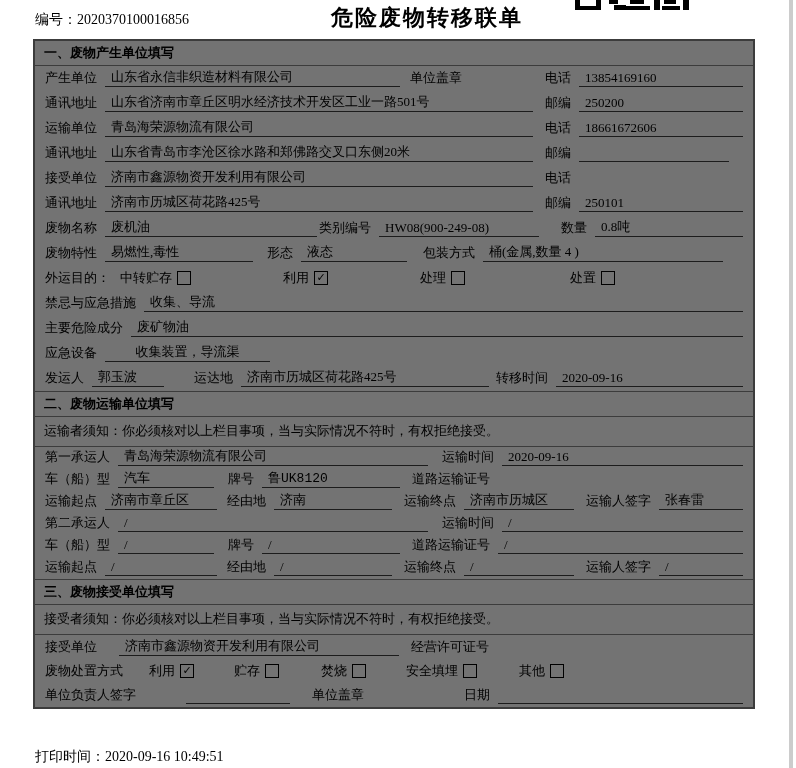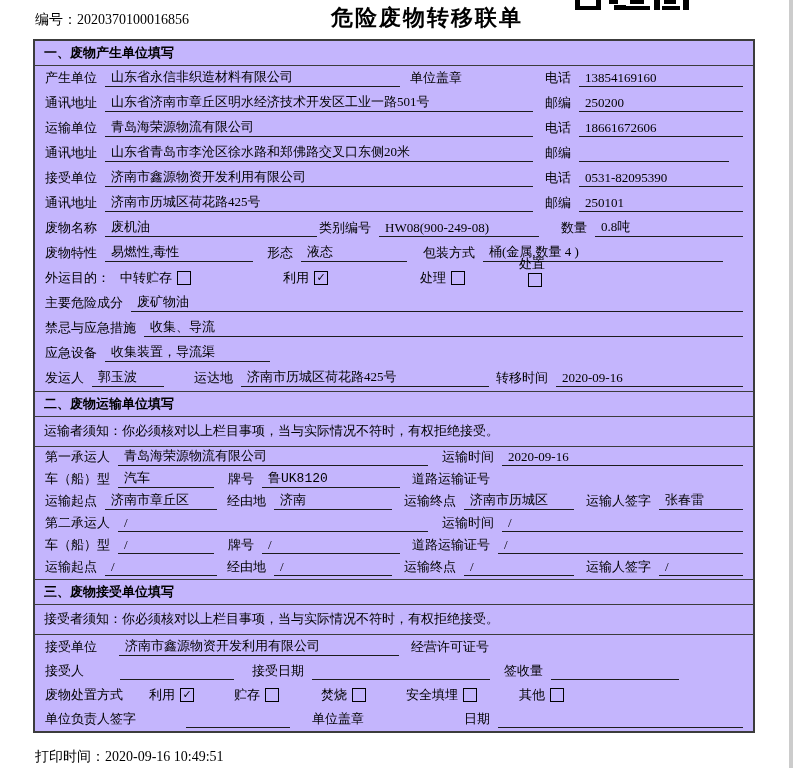--- a/index.html
+++ b/index.html
@@ -6,21 +6,21 @@
   body{
     width:796px;height:768px;background:#ffffff;color:#000;
     font-family:"Liberation Serif","DejaVu Serif",serif;
     font-size:13px;position:relative;overflow:hidden;
   }
   .hdr-sans{font-family:"Liberation Sans","DejaVu Sans",sans-serif;}
   #serial{position:absolute;left:35px;top:11px;font-size:14px;white-space:nowrap;}
   #doc-title{position:absolute;left:331px;top:3px;font-size:22px;font-weight:bold;letter-spacing:2px;white-space:nowrap;}
   #qr-frag{position:absolute;left:575px;top:0;}
   #scrollbar{position:absolute;left:789px;top:0;width:4px;height:768px;background:#cccccc;}
-  #form{position:absolute;left:33px;top:39px;width:722px;border:2px solid #3c3c3c;box-sizing:border-box;background:#c4b5fd;}
+  #form{position:absolute;left:33px;top:39px;width:722px;border:2px solid #3c3c3c;box-sizing:border-box;background:#737373;}
   .sec-header{
     font-family:"Liberation Sans","DejaVu Sans",sans-serif;font-weight:bold;font-size:13px;
     padding:3px 9px 3px;border-top:1px solid #3c3c3c;border-bottom:1px solid #3c3c3c;
   }
   .sec-header.first{border-top:none;}
   .notice{padding:5px 9px 6px;border-bottom:1px solid #3c3c3c;}
   .row{display:flex;align-items:flex-end;padding:0 10px 4px;height:25px;box-sizing:border-box;}
   .row.c2{height:22px;padding-bottom:3px;}
   .row.c3{height:24px;padding-bottom:3px;}
   .lbl{white-space:nowrap;margin-right:8px;}
@@ -110,21 +110,20 @@
     </div>
   </div>
 
   <div class="row">
     <div class="lcol">
       <span class="lbl">接受单位</span>
       <span class="u grow" style="margin-right:12px;">济南市鑫源物资开发利用有限公司</span>
     </div>
     <div class="rcol">
       <span class="lbl">电话</span>
-      <span class="u grow">0531-82095390</span>
     </div>
   </div>
 
   <div class="row">
     <div class="lcol">
       <span class="lbl">通讯地址</span>
       <span class="u grow" style="margin-right:12px;">济南市历城区荷花路425号</span>
     </div>
     <div class="rcol">
       <span class="lbl">邮编</span>
@@ -158,39 +157,39 @@
       <span class="cbx"></span>
     </span>
     <span class="opt" style="margin-left:92px;">
       <span>利用</span>
       <span class="cbx">✓</span>
     </span>
     <span class="opt" style="margin-left:92px;">
       <span>处理</span>
       <span class="cbx"></span>
     </span>
-    <span class="opt" style="margin-left:54px;flex-direction:column;">
+    <span class="opt" style="margin-left:105px;">
       <span>处置</span>
       <span class="cbx"></span>
     </span>
+  </div>
+
+  <div class="row">
+    <span class="lbl">禁忌与应急措施</span>
+    <span class="u grow">收集、导流</span>
   </div>
 
   <div class="row">
     <span class="lbl">主要危险成分</span>
     <span class="u grow">废矿物油</span>
   </div>
 
   <div class="row">
-    <span class="lbl">禁忌与应急措施</span>
-    <span class="u grow">收集、导流</span>
-  </div>
-
-  <div class="row">
     <span class="lbl">应急设备</span>
-    <span class="u" style="width:165px;">收集装置，导流渠</span>
+    <span class="u" style="width:165px;text-align:center;">收集装置，导流渠</span>
     <span class="sp"></span>
   </div>
 
   <div class="row">
     <span class="lbl">发运人</span>
     <span class="u" style="width:72px;">郭玉波</span>
     <span class="lbl" style="margin-left:30px;">运达地</span>
     <span class="u" style="width:248px;">济南市历城区荷花路425号</span>
     <span class="lbl" style="margin-left:7px;">转移时间</span>
     <span class="u grow">2020-09-16</span>
@@ -255,29 +254,20 @@
   <div class="sec-header">三、废物接受单位填写</div>
   <div class="notice">接受者须知：你必须核对以上栏目事项，当与实际情况不符时，有权拒绝接受。</div>
 
   <div class="row c3">
     <span class="lbl">接受单位</span>
     <span class="u" style="width:280px;margin-left:14px;">济南市鑫源物资开发利用有限公司</span>
     <span class="lbl" style="margin-left:12px;">经营许可证号</span>
     <span class="sp"></span>
   </div>
 
-  <div class="row c3">
-    <span class="lbl">接受人</span>
-    <span class="u" style="width:114px;margin-left:28px;"></span>
-    <span class="lbl" style="margin-left:18px;">接受日期</span>
-    <span class="u" style="width:178px;"></span>
-    <span class="lbl" style="margin-left:14px;">签收量</span>
-    <span class="u" style="width:128px;"></span>
-    <span class="sp"></span>
-  </div>
 
   <div class="row c3">
     <span class="lbl">废物处置方式</span>
     <span class="opt" style="margin-left:18px;">
       <span>利用</span>
       <span class="cbx">✓</span>
     </span>
     <span class="opt" style="margin-left:40px;">
       <span>贮存</span>
       <span class="cbx"></span>

